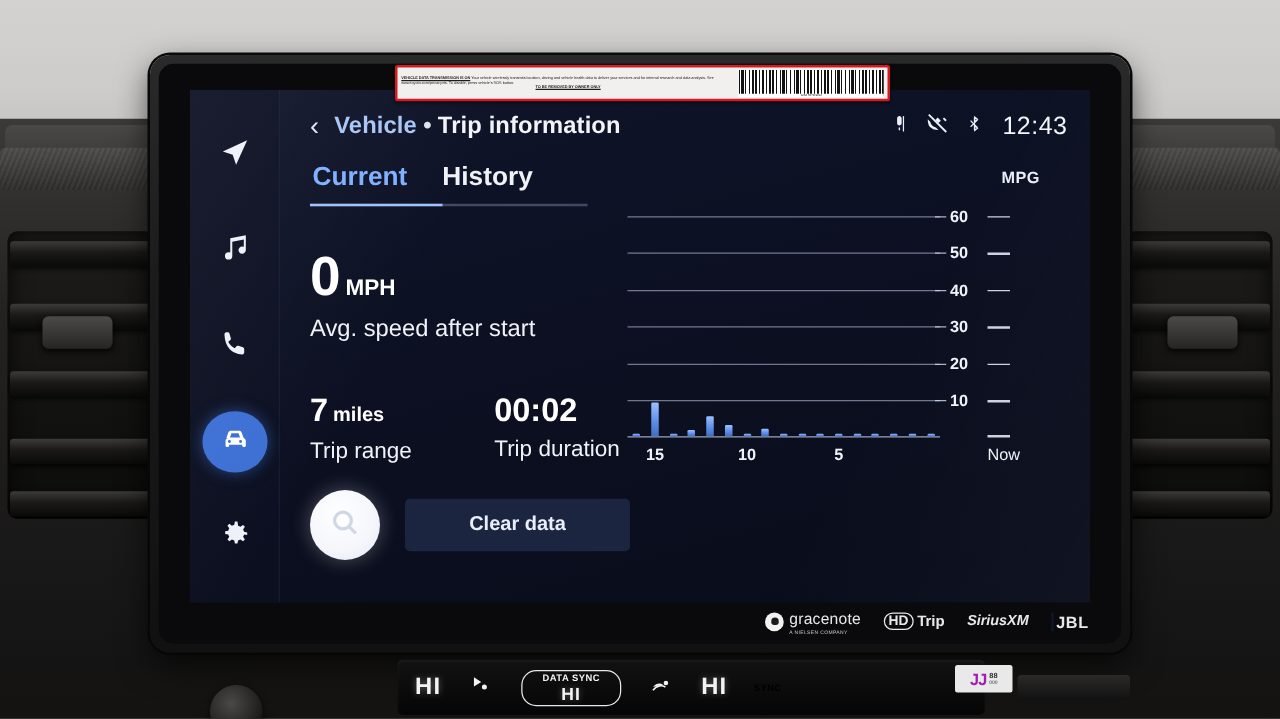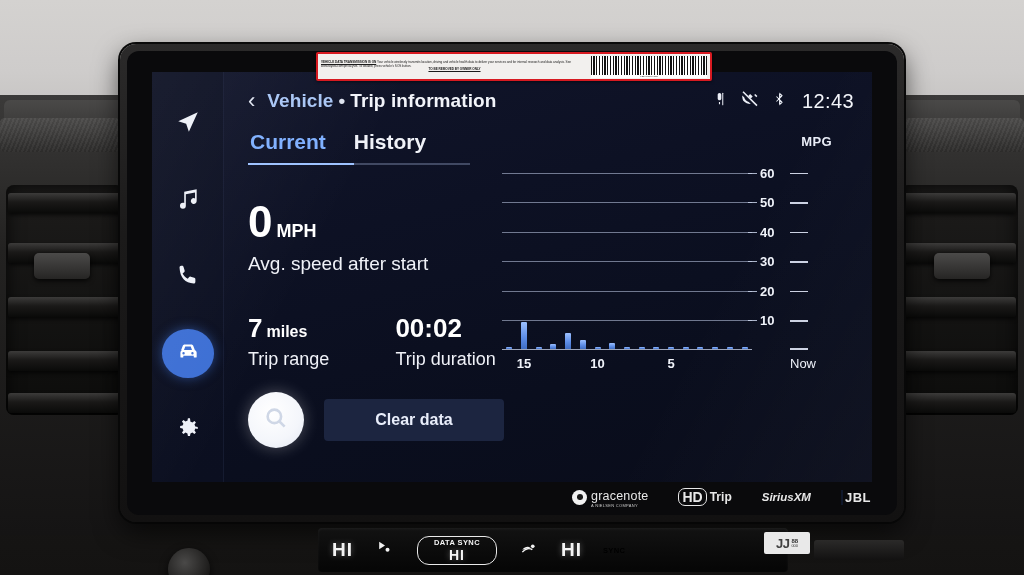--- a/index.html
+++ b/index.html
@@ -271,35 +271,35 @@
   .now-tick {
     position: absolute; left: 288px; top: 214px; width: 18px; height: 1.5px;
     background: rgba(225,232,248,.9);
   }
 
   
   .brands {
     position: absolute; left: 127px; top: 484px;
     width: 770px; height: 26px;
     display: flex; align-items: center; justify-content: flex-end;
-    gap: 30px; padding-right: 26px;
+    gap: 18px; padding-right: 26px;
   }
   .brand { display: flex; align-items: center; color: #e8e8e8; }
   .gn-dot {
     width: 15px; height: 15px; border-radius: 50%; background: #f2f2f2;
     display: flex; align-items: center; justify-content: center; margin-right: 4px;
   }
   .gn-dot i {
     width: 6px; height: 6px; background: #1a1a1a; border-radius: 50% 50% 40% 40%;
     display: block;
   }
   .gn-txt { font-size: 12.5px; letter-spacing: .2px; }
   .gn-sub { font-size: 4px; letter-spacing: .3px; color: #c9c9c9; display:block; margin-top: -1px;}
   .hd-badge {
-    font-size: 14px; font-weight: bold; border: 1.2px solid #e8e8e8;
+    font-size: 11px; font-weight: bold; border: 1.2px solid #e8e8e8;
     border-radius: 7px; padding: 0 3px; margin-right: 3px;
   }
   .brand-txt { font-size: 12px; font-weight: bold; }
   .sx { font-size: 11.5px; font-weight: bold; font-style: italic; }
   .jbl {
     font-size: 13px; font-weight: bold; letter-spacing: .5px;
     border-left: 2px solid #0f172a;
     padding-left: 2px;
   }
 
@@ -325,21 +325,21 @@
     border: 1.4px solid #e9e9e9; border-radius: 12px;
     padding: 1px 16px;
     color: #f4f4f4;
   }
   .jj-plate {
     position: absolute; right: -22px; top: 4px;
     width: 46px; height: 22px;
     background: #e9e9e9; border-radius: 2px;
     display: flex; align-items: center; justify-content: center; gap: 2px;
   }
-  .jj-txt { font-size: 13px; font-weight: bold; color: #404040; letter-spacing: -.5px; }
+  .jj-txt { font-size: 13px; font-weight: bold; color: #a21caf; letter-spacing: -.5px; }
   .jj-tag { font-size: 4px; color: #333; line-height: 1.05; text-align: center; }
   .jj-tag b { font-size: 6px; display: block; }
 
   .knob-l {
     position: absolute; left: 168px; top: 548px;
     width: 42px; height: 42px; border-radius: 50%;
     background: radial-gradient(circle at 40% 35%, #4a4948, #181716 75%);
     box-shadow: 0 3px 8px rgba(0,0,0,.7);
   }
   .strip-r {

